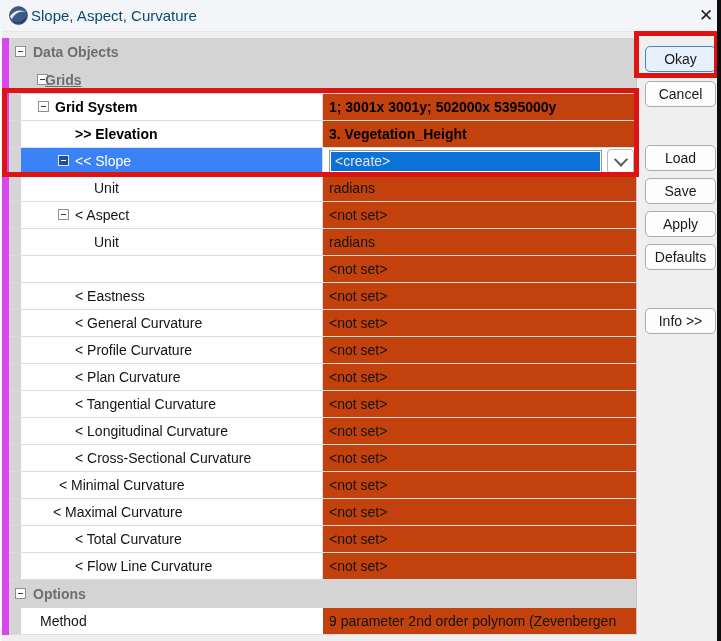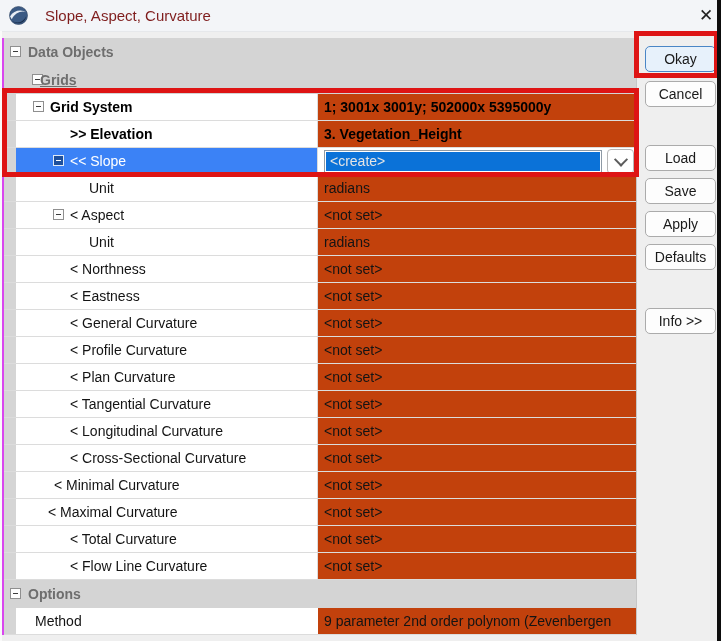--- a/index.html
+++ b/index.html
@@ -9,30 +9,30 @@
     font-family:"Liberation Sans","DejaVu Sans",sans-serif;
     -webkit-font-smoothing:antialiased;
   }
   
   .titlebar{
     position:absolute;left:0;top:0;width:721px;height:31px;
     background:#f3f5f8;border-bottom:1px solid #e6e8eb;
     display:flex;align-items:center;
   }
   .app-icon{margin-left:9px;width:19px;height:19px;display:inline-flex;}
-  .win-title{margin-left:17px;font-size:15px;color:#7f1d1d;}
+  .win-title{margin-left:3px;font-size:15px;color:#0c4a6e;}
   .close-btn{
     position:absolute;left:694px;top:4px;width:24px;height:23px;
     display:flex;align-items:center;justify-content:center;
     font-size:17px;color:#222;cursor:default;
   }
   
   .prop-table{
     position:absolute;left:2px;top:38px;width:635px;height:597px;
-    background:#ffffff;border-left:2px solid #d946ef;border-right:1px solid #c6c6c6;
+    background:#ffffff;border-left:7px solid #d946ef;border-right:1px solid #c6c6c6;
     box-sizing:border-box;font-size:14px;color:#141414;z-index:1;
   }
   .row{position:relative;box-sizing:border-box;width:100%;}
   .row.category{height:28px;background:#d4d4d4;}
   .row.prop{height:27px;background:#ffffff;border-bottom:1px solid #dcdcdc;}
   .gutter{position:absolute;left:0;top:0;bottom:0;width:12px;background:#d5d5d5;}
   .name-cell{
     position:absolute;left:12px;top:0;bottom:0;width:302px;
     border-right:1px solid #dcdcdc;display:flex;align-items:center;
     overflow:hidden;white-space:nowrap;box-sizing:border-box;
@@ -166,23 +166,20 @@
       <span class="gutter"></span>
       <div class="name-cell" style="padding-left: 73px;">
         <span>Unit</span>
       </div>
       <div class="value-cell">
         <span>radians</span>
       </div>
     </div>
     <div class="row prop">
       <span class="gutter"></span>
-      <div class="name-cell" style="padding-left: 54px;">
-        <span>&lt; Northness</span>
-      </div>
       <div class="value-cell">
         <span>&lt;not set&gt;</span>
       </div>
     </div>
     <div class="row prop">
       <span class="gutter"></span>
       <div class="name-cell" style="padding-left: 54px;">
         <span>&lt; Eastness</span>
       </div>
       <div class="value-cell">

